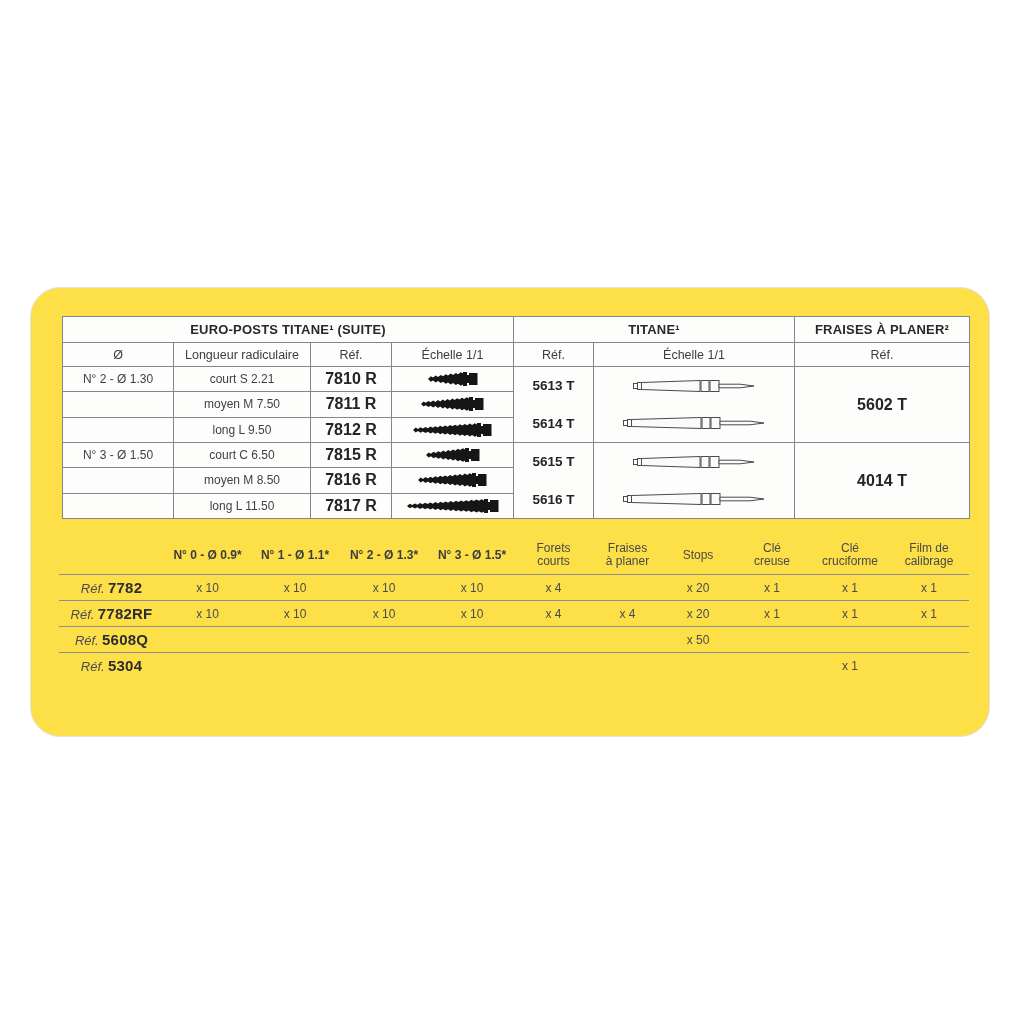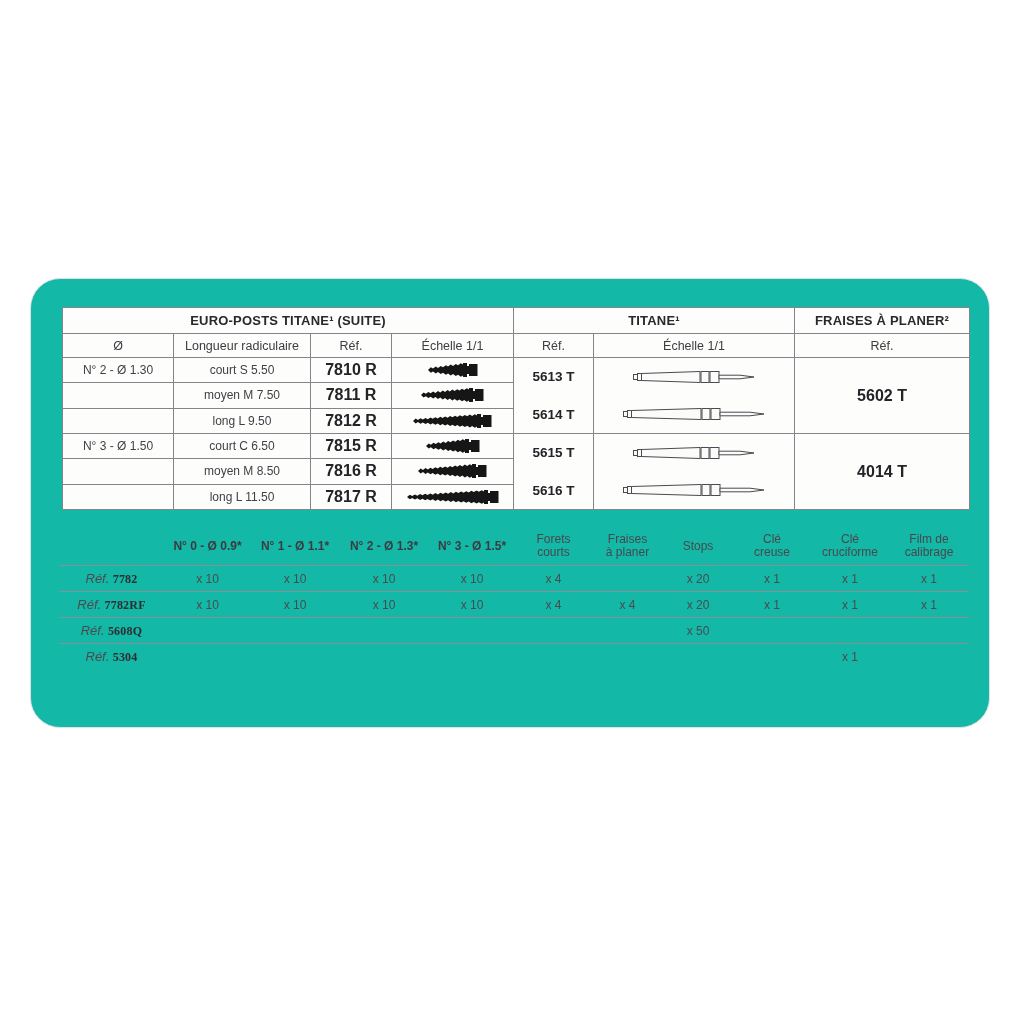--- a/index.html
+++ b/index.html
@@ -4,22 +4,22 @@
 <style>
   html,body{margin:0;padding:0;}
   body{
     width:1024px;height:1024px;position:relative;
     background:#ffffff;
     font-family:"Liberation Sans", sans-serif;
     color:#3f3f45;
     -webkit-font-smoothing:antialiased;
   }
   .card{
-    position:absolute;left:30px;top:278px;width:960px;height:450px;
-    background:#14b8a6;border:1px solid #e2e1e8;border-radius:30px;
+    position:absolute;left:30px;top:287px;width:960px;height:450px;
+    background:#fde047;border:1px solid #e2e1e8;border-radius:30px;
     box-sizing:border-box;
   }
   
   #t1{
     position:absolute;left:31px;top:28px;
     border-collapse:collapse;table-layout:fixed;width:907px;
     background:#fdfdfc;
   }
   #t1 td,#t1 th{
     border:1px solid #84848c;
@@ -52,21 +52,21 @@
     line-height:13px;white-space:pre-line;padding:0;
   }
   #t2 th.size-h{font-weight:bold;color:#3b3b41;}
   #t2 tr.r td{
     height:25px;border-top:1px solid #8d8d95;
     font-size:12px;color:#4a4a50;text-align:center;vertical-align:middle;
     padding:0;
   }
   #t2 td.lbl{text-align:left;padding-left:6px;color:#333337;}
   #t2 td.lbl .ref-it{font-style:italic;font-size:13px;}
-  #t2 td.lbl b{font-size:12px;font-style:normal;color:#2c2c31;letter-spacing:.2px;font-family:Liberation Serif, serif;}
+  #t2 td.lbl b{font-size:15px;font-style:normal;color:#2c2c31;letter-spacing:.2px;}
 </style>
 </head>
 <body>
 
 <div class="card">
 
   <table id="t1">
     <colgroup>
       <col style="width:111px">
         <col style="width:137px">
@@ -87,21 +87,21 @@
       <th>Longueur radiculaire</th>
       <th>Réf.</th>
       <th>Échelle 1/1</th>
       <th>Réf.</th>
       <th>Échelle 1/1</th>
       <th>Réf.</th>
     </tr>
 
     <tr class="data">
       <td>N° 2 - Ø 1.30</td>
-      <td>court S 5.50</td>
+      <td>court S 2.21</td>
       <td class="ref">7810 R</td>
       <td>
             <span class="icon-wrap">
               <svg width="50" height="16" viewBox="0 0 50 16">
                 <path d="M0 8 L2.8 5.3 L5.0 6.6 L7.8 4.6 L10.0 5.9 L12.8 3.9 L15.0 5.2 L17.8 3.3 L20.0 4.6 L22.8 2.6 L25.0 3.9 L27.8 1.9 L30.0 3.2 L32.8 1.2 L35.0 2.5 L35 1 L39 1 L39 4 L41 4 L41 2 L49.5 2 L49.5 14 L41 14 L41 12 L39 12 L39 15 L35 15 L35.0 13.5 L32.8 14.8 L30.0 12.8 L27.8 14.1 L25.0 12.1 L22.8 13.4 L20.0 11.4 L17.8 12.7 L15.0 10.8 L12.8 12.1 L10.0 10.1 L7.8 11.4 L5.0 9.4 L2.8 10.7 Z" fill="#161616"></path>
               </svg>
             </span>
           </td>
       <td class="span-cell" rowspan="3">
         <div class="stack">

